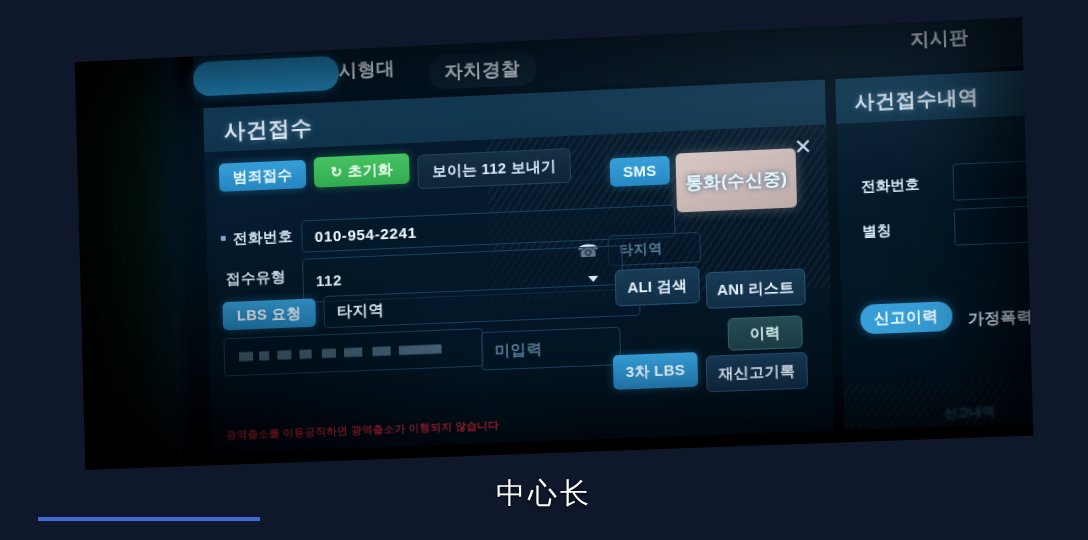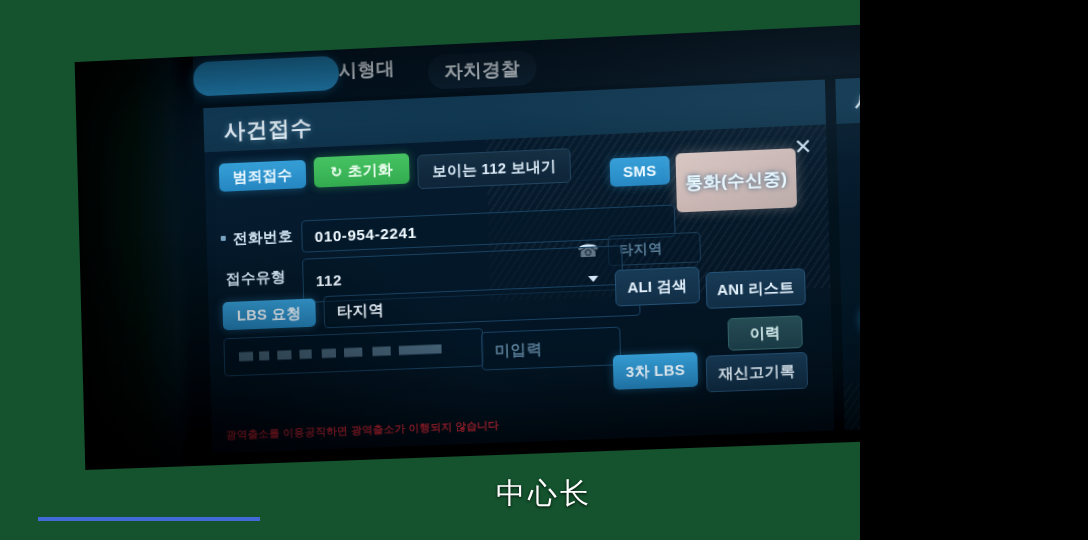--- a/index.html
+++ b/index.html
@@ -1,18 +1,18 @@
 <!DOCTYPE html>
 <html><head>
 <meta charset="utf-8">
 <style>
   html,body{margin:0;padding:0;background:#000;}
   body{width:1088px;height:540px;overflow:hidden;font-family:"Liberation Sans","DejaVu Sans",sans-serif;}
 
-  #stage{position:relative;width:860px;height:540px;background:#14532d;overflow:hidden;}
+  #stage{position:relative;width:1088px;height:540px;background:#0f172a;overflow:hidden;}
 
   
   #monitor-photo{
     position:absolute;left:80px;top:62px;width:925px;height:408px;
     background:
       linear-gradient(105deg, rgba(0,0,0,.85) 0%, rgba(0,0,0,.35) 6%, rgba(0,0,0,0) 14%),
       linear-gradient(180deg,#0a1a27 0%,#08161f 55%,#050d14 100%);
     overflow:hidden;
     transform:perspective(1400px) rotateY(-2.2deg) rotateZ(-1.5deg) skewY(-0.9deg);
     transform-origin:left center;

